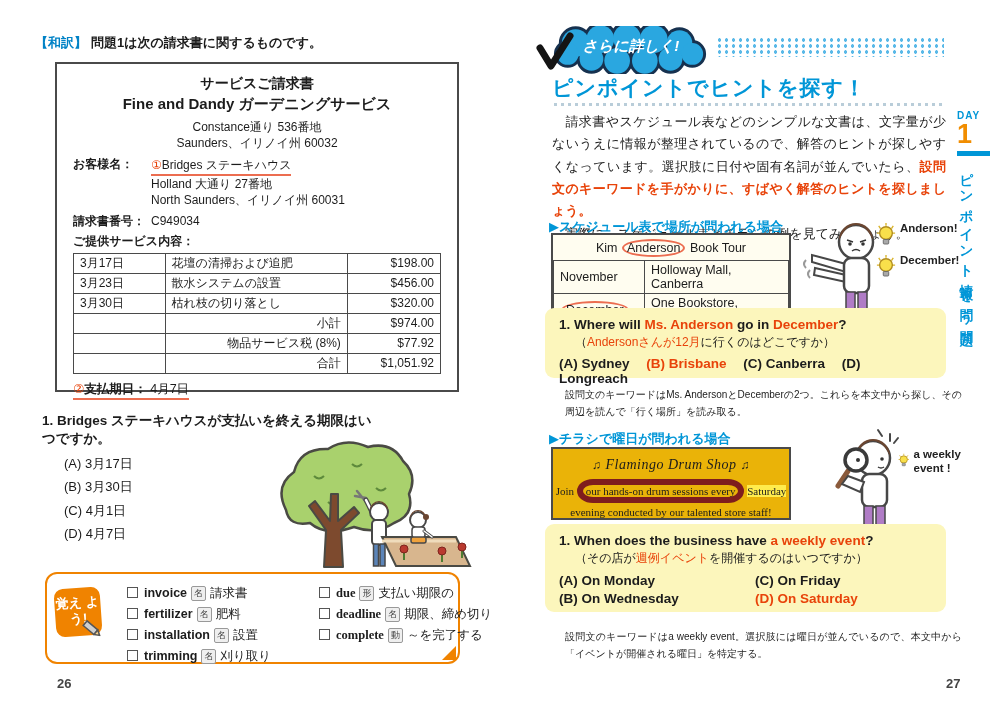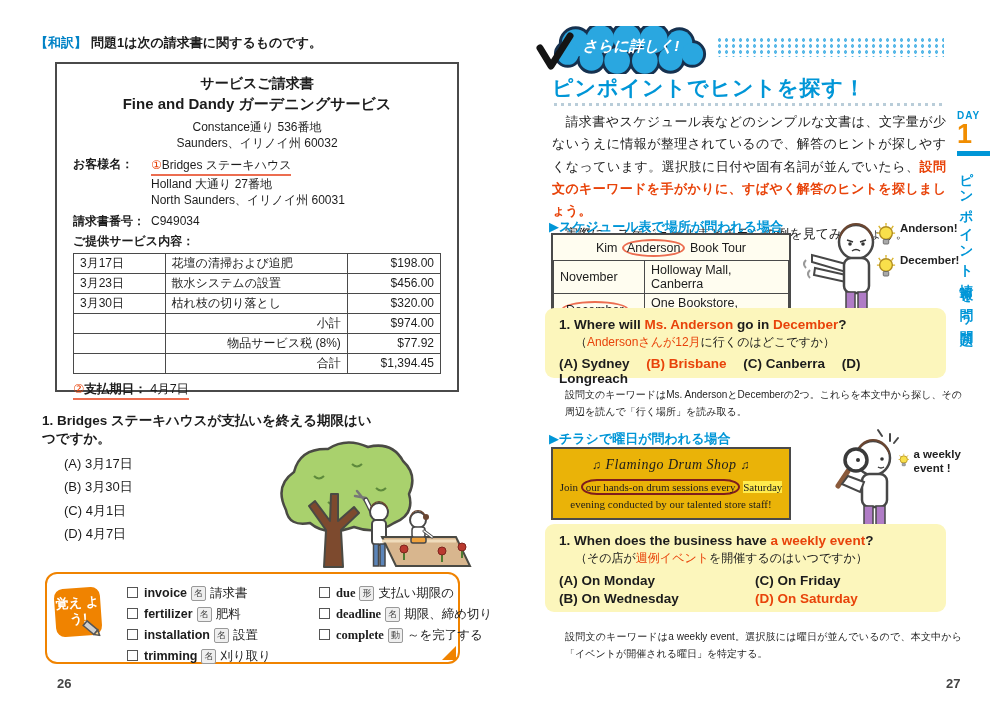--- a/index.html
+++ b/index.html
@@ -81,21 +81,21 @@
   .choice-grid{display:grid;grid-template-columns:196px auto;row-gap:3px;font-weight:bold;
                font-size:13.5px;margin-top:6px;}
   .note{width:397px;font-size:10px;line-height:1.68;text-align:justify;margin-left:16px;}
   .flyer{left:551px;top:447px;width:240px;height:73px;border:2px solid #4a4a4a;background:#eab308;
          box-sizing:border-box;text-align:center;
          font-family:"Liberation Serif","DejaVu Serif",serif;padding-top:8px;}
   .flyer-title{font-style:italic;font-size:14px;letter-spacing:0.5px;}
   .flyer-title .mn{font-style:normal;font-size:12px;}
   .flyer-l1{font-size:11px;margin-top:6px;white-space:nowrap;}
   .flyer-l2{font-size:11px;margin-top:3px;white-space:nowrap;}
-  .oval2{display:inline-block;border:2px solid #7f1d1d;border-radius:16px/50%;padding:0 3px;}
+  .oval2{display:inline-block;border:6px solid #7f1d1d;border-radius:16px/50%;padding:0 3px;}
   .callout{display:flex;align-items:flex-start;gap:4px;font-weight:bold;font-size:11.5px;
            color:#222;line-height:1.2;}
   .daytab{left:957px;top:110px;width:38px;}
   .day-lbl{color:#0096d7;font-weight:bold;font-size:10px;letter-spacing:1px;}
   .day-num{color:#f18d00;font-weight:bold;font-size:27px;line-height:1;}
   .day-bar{width:33px;height:5px;background:#0096d7;margin:3px 0 7px;}
   .day-title{writing-mode:vertical-rl;text-orientation:upright;color:#0096d7;font-weight:bold;
              font-size:13.5px;letter-spacing:3px;height:255px;}
 </style>
 </head>
@@ -150,21 +150,21 @@
         <td class="c-amt">$974.00</td>
       </tr>
       <tr>
         <td class="c-date"></td>
         <td class="c-desc r">物品サービス税 (8%)</td>
         <td class="c-amt">$77.92</td>
       </tr>
       <tr>
         <td class="c-date"></td>
         <td class="c-desc r">合計</td>
-        <td class="c-amt">$1,394.45</td>
+        <td class="c-amt">$1,051.92</td>
       </tr>
     </tbody>
       </table>
     <div class="inv-due">
       <span class="u-red"><span class="red">②</span><span class="b">支払期日：</span> <span>4月7日</span></span>
     </div>
   </div>
 
   <div class="abs q-block">
     <div class="q-head"><span>1.</span> <span>Bridges ステーキハウスが支払いを終える期限はいつですか。</span></div>

